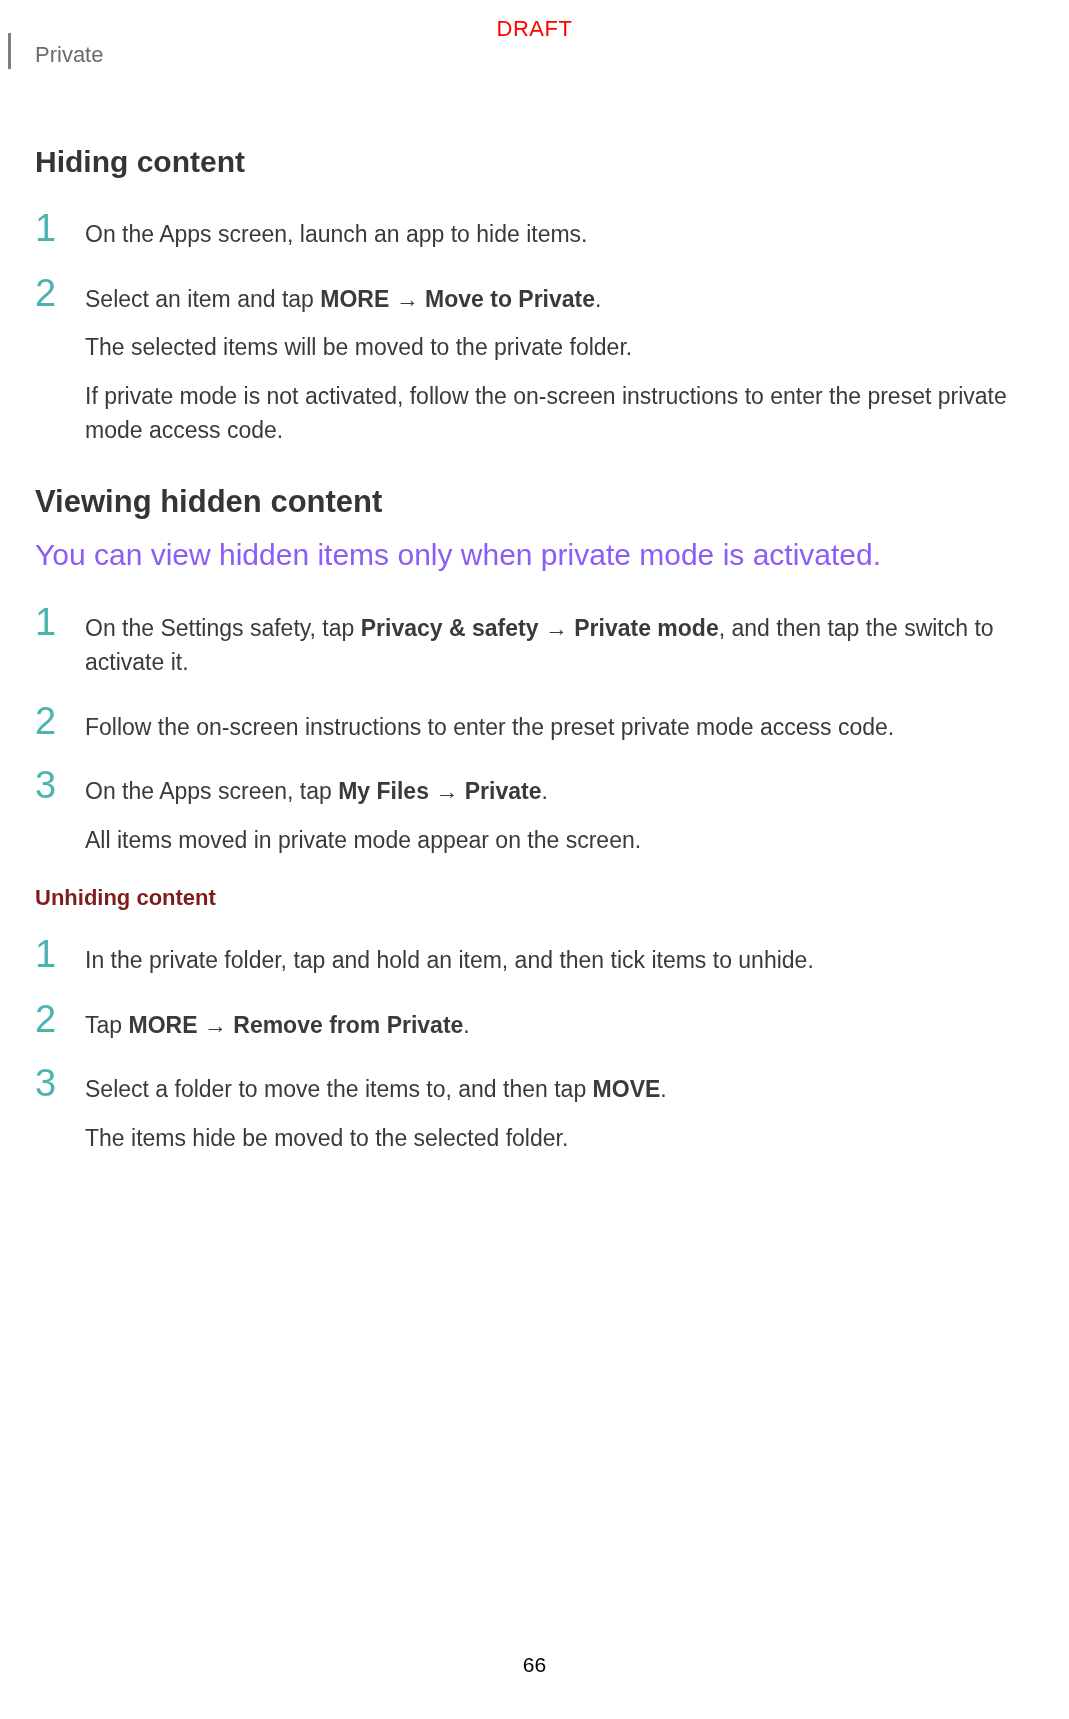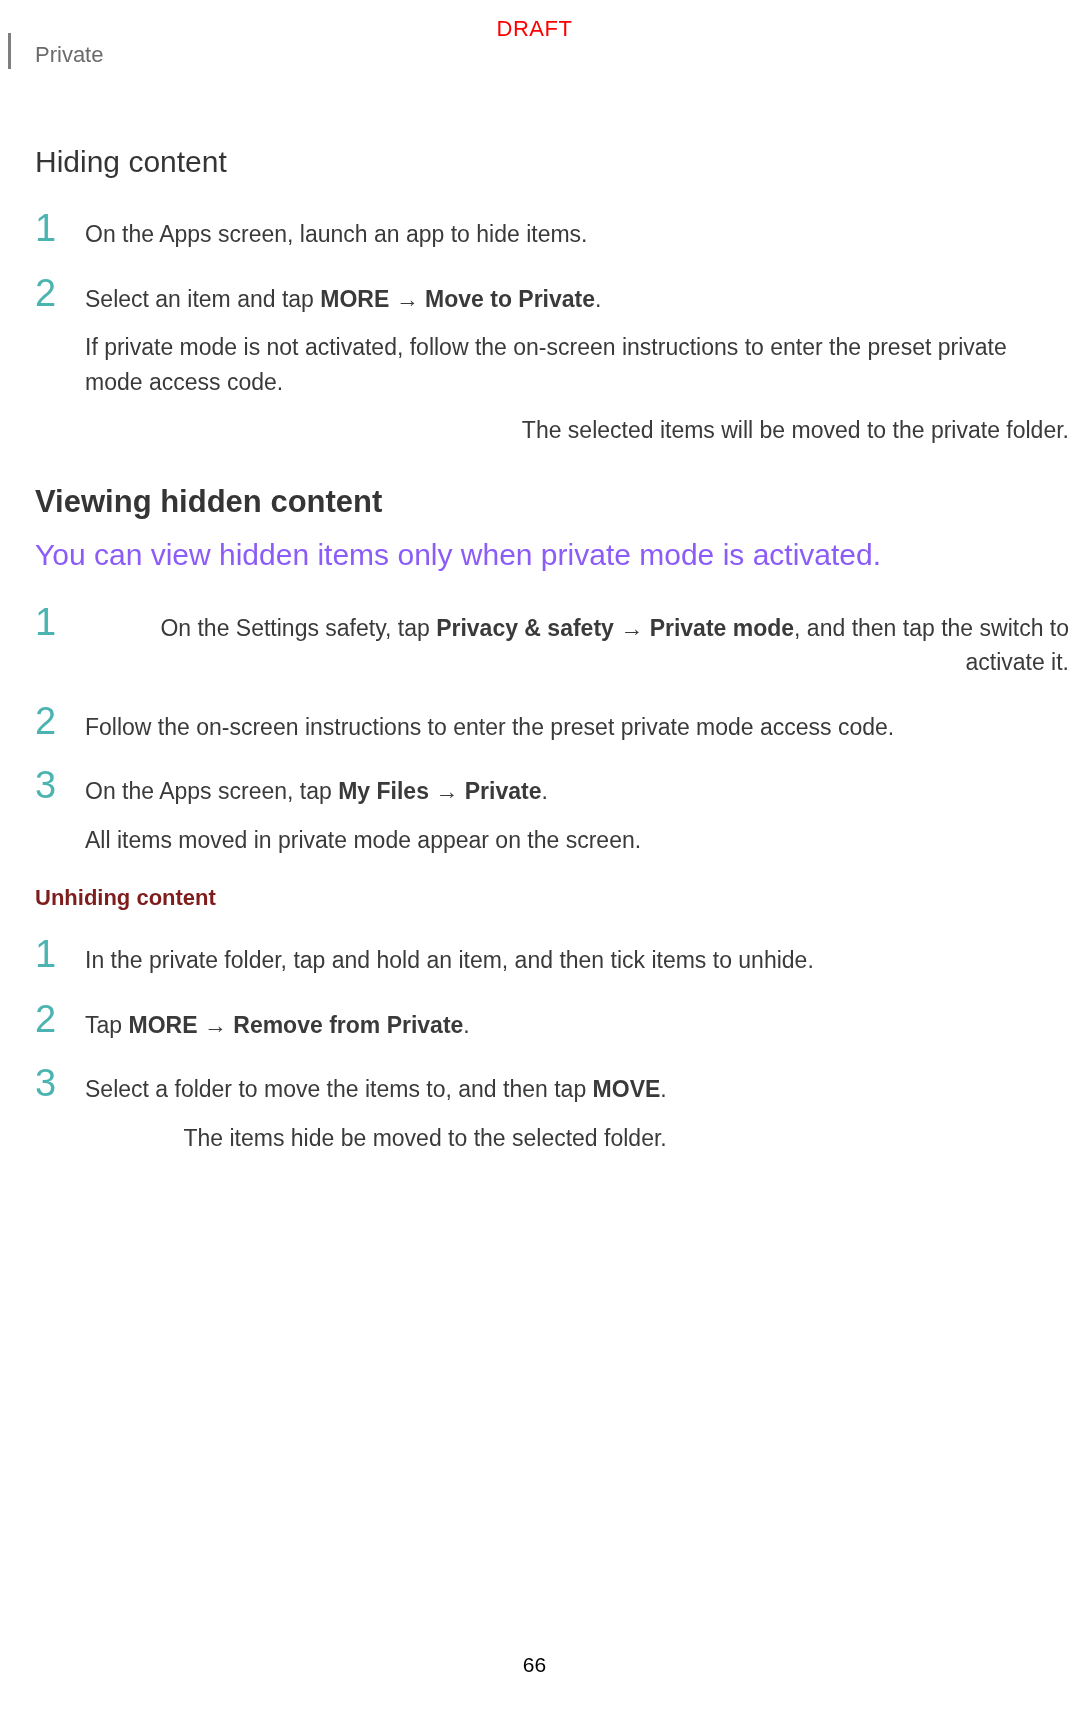--- a/index.html
+++ b/index.html
@@ -42,21 +42,21 @@
       letter-spacing: 0.5px;
     }
     .content {
       position: absolute;
       left: 35px;
       top: 145px;
       right: 0;
     }
     .heading-main {
       font-size: 30px;
-      font-weight: 400;
+      font-weight: 700;
       color: #353535;
       margin-bottom: 30px;
     }
     .step-row {
       display: flex;
       align-items: flex-start;
       margin-bottom: 22px;
     }
     .step-number {
       font-size: 38px;
@@ -71,21 +71,20 @@
       font-size: 23px;
       line-height: 1.5;
       color: #3a3a3a;
       padding-top: 8px;
     }
     .step-body p {
       margin-bottom: 14px;
     }
     .step-body p:last-child {
       margin-bottom: 0;
-      text-align: right;
     }
     .bold {
       font-weight: 700;
     }
     .arrow {
       font-weight: 400;
     }
     .heading-sub {
       font-size: 31px;
       font-weight: 700;
@@ -132,22 +131,22 @@
       <p>On the Apps screen, launch an app to hide items.</p>
     </div>
   </div>
 
   <div class="step-row">
     <div class="step-number">2</div>
     <div class="step-body">
       <p>
         <span>Select an item and tap </span><span class="bold">MORE</span><span class="arrow"> → </span><span class="bold">Move to Private</span><span>.</span>
       </p>
+      <p>The selected items will be moved to the private folder.</p>
       <p>If private mode is not activated, follow the on-screen instructions to enter the preset private mode access code.</p>
-      <p>The selected items will be moved to the private folder.</p>
     </div>
   </div>
 
   <div class="heading-sub">Viewing hidden content</div>
   <div class="intro-text">You can view hidden items only when private mode is activated.</div>
 
   <div class="step-row">
     <div class="step-number">1</div>
     <div class="step-body">
       <p>

